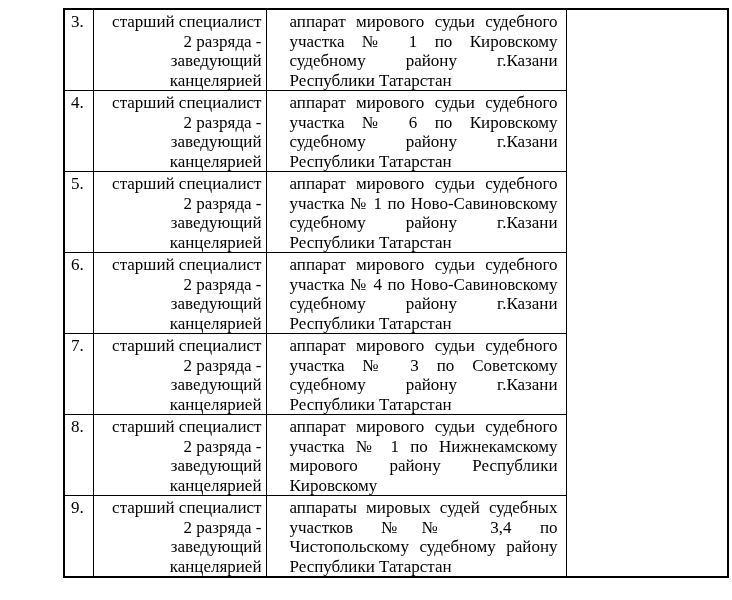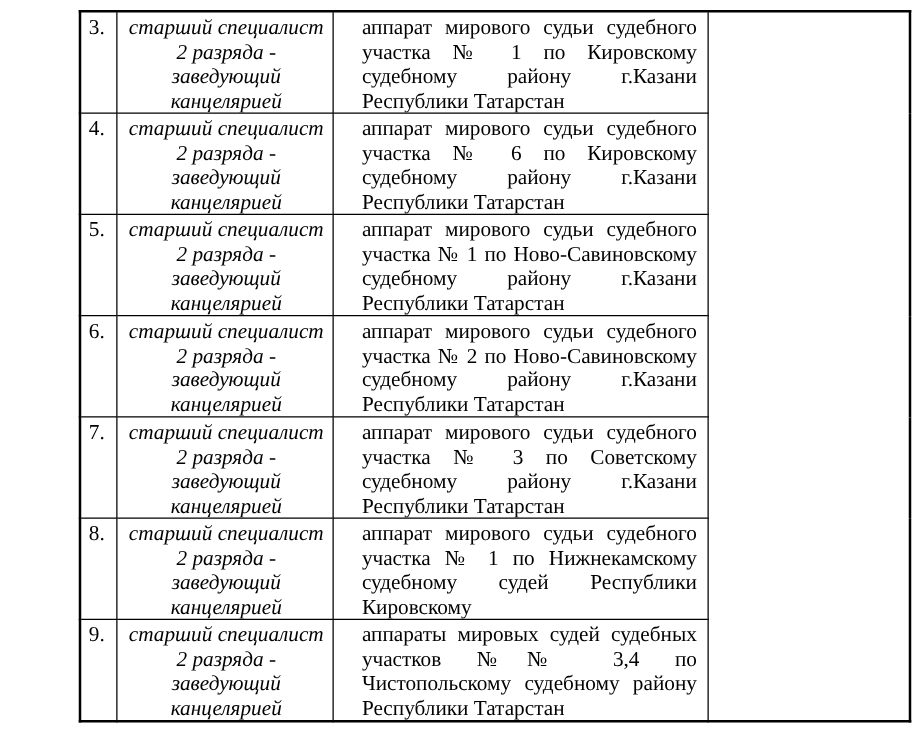--- a/index.html
+++ b/index.html
@@ -49,22 +49,21 @@
     padding: 2px 8px 0 23px;
   }
   td.desc .line {
     text-align: justify;
     text-align-last: justify;
   }
   td.desc .line:last-child {
     text-align-last: left;
   }
   td.pos .line {
-    text-align: center;
-    font-style: italic;
+    text-align: right;
   }
   td.empty-col {
     background: #ffffff;
   }
 </style>
 </head>
 <body>
 
 <div class="page">
   <table class="staff-table">
@@ -124,21 +123,21 @@
       <tr>
         <td class="num">6.</td>
         <td class="pos">
             <div class="line">старший специалист</div>
             <div class="line">2 разряда -</div>
             <div class="line">заведующий</div>
             <div class="line">канцелярией</div>
           </td>
         <td class="desc">
             <div class="line">аппарат мирового судьи судебного</div>
-            <div class="line">участка № 2 по Ново-Савиновскому</div>
+            <div class="line">участка № 4 по Ново-Савиновскому</div>
             <div class="line">судебному району г.Казани</div>
             <div class="line">Республики Татарстан</div>
           </td>
       </tr>
       <tr>
         <td class="num">7.</td>
         <td class="pos">
             <div class="line">старший специалист</div>
             <div class="line">2 разряда -</div>
             <div class="line">заведующий</div>
@@ -155,21 +154,21 @@
         <td class="num">8.</td>
         <td class="pos">
             <div class="line">старший специалист</div>
             <div class="line">2 разряда -</div>
             <div class="line">заведующий</div>
             <div class="line">канцелярией</div>
           </td>
         <td class="desc">
             <div class="line">аппарат мирового судьи судебного</div>
             <div class="line">участка № 1 по Нижнекамскому</div>
-            <div class="line">судебному судей Республики</div>
+            <div class="line">мирового району Республики</div>
             <div class="line">Кировскому</div>
           </td>
       </tr>
       <tr>
         <td class="num">9.</td>
         <td class="pos">
             <div class="line">старший специалист</div>
             <div class="line">2 разряда -</div>
             <div class="line">заведующий</div>
             <div class="line">канцелярией</div>

